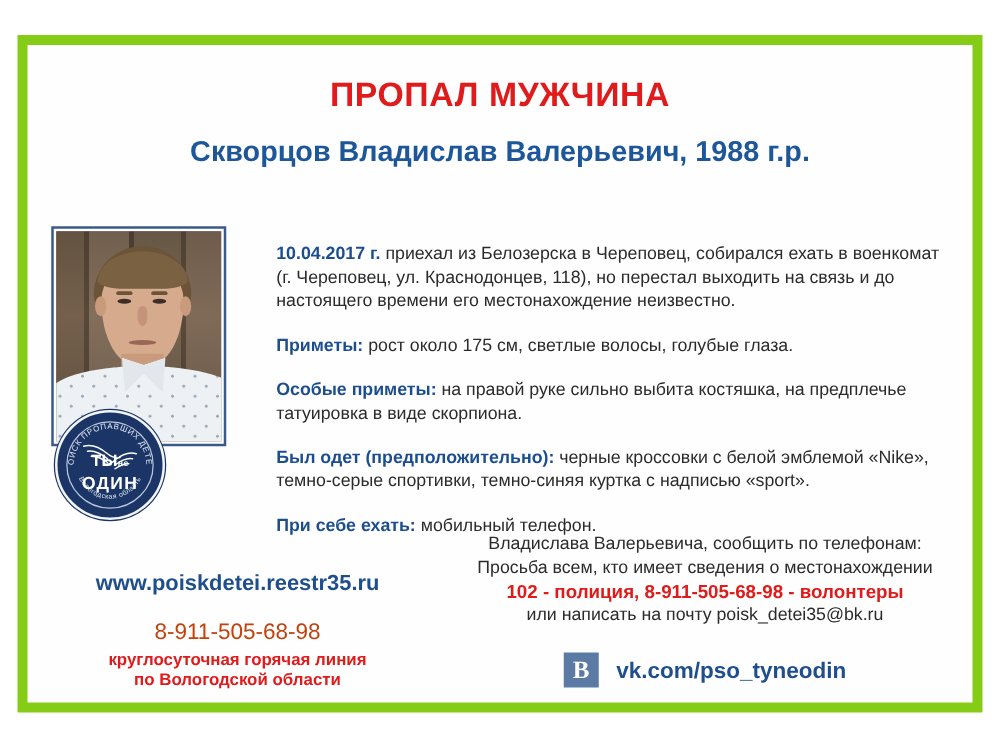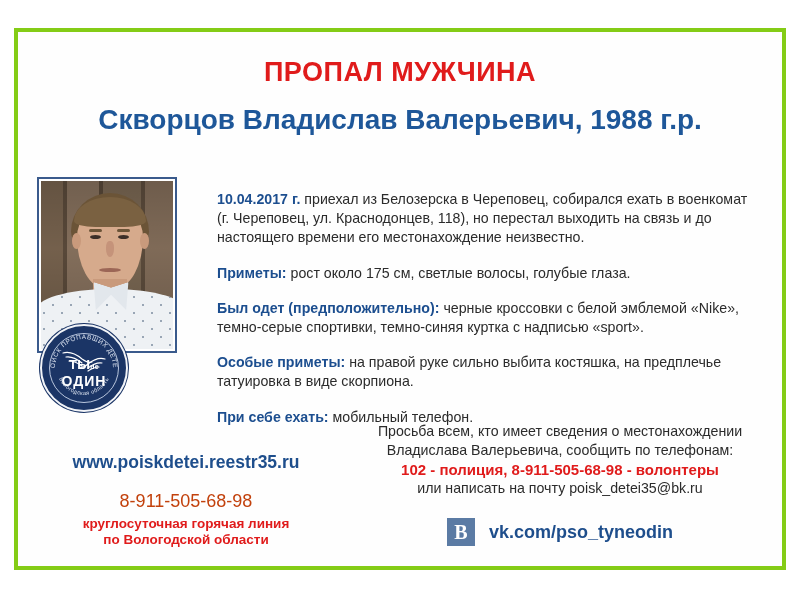--- a/index.html
+++ b/index.html
@@ -16,21 +16,21 @@
   }
 
   
   #poster {
     position: absolute;
     left: 14px;
     top: 28px;
     width: 772px;
     height: 542px;
     background: #fefefe;
-    border: 4px solid #84cc16;
+    border: 8px solid #84cc16;
     box-sizing: border-box;
   }
 
   
   .headline {
     position: absolute;
     left: 0;
     top: 25px;
     width: 100%;
     text-align: center;
@@ -39,21 +39,21 @@
     font-weight: bold;
     letter-spacing: 0.5px;
   }
   .subhead {
     position: absolute;
     left: 0;
     top: 72px;
     width: 100%;
     text-align: center;
     color: #1e5799;
-    font-size: 28px;
+    font-size: 23px;
     font-weight: bold;
   }
 
   
   #photo-frame {
     position: absolute;
     left: 19px;
     top: 145px;
     width: 140px;
     height: 176px;
@@ -335,35 +335,35 @@
     </svg>
     <div class="ctr">
       <span>ТЫ</span><span class="sm">не</span>
       <span class="odin">ОДИН</span>
     </div>
   </div>
 
   <div id="body-text">
     <p><span class="dt">10.04.2017 г.</span><span> приехал из Белозерска в Череповец, собирался ехать в военкомат (г. Череповец, ул. Краснодонцев, 118), но перестал выходить на связь и до настоящего времени его местонахождение неизвестно.</span></p>
     <p><b>Приметы:</b><span> рост около 175 см, светлые волосы, голубые глаза.</span></p>
+    <p><b>Особые приметы:</b><span> на правой руке сильно выбита костяшка, на предплечье татуировка в виде скорпиона.</span></p>
     <p><b>Был одет (предположительно):</b><span> черные кроссовки с белой эмблемой «Nike», темно-серые спортивки, темно-синяя куртка с надписью «sport».</span></p>
-    <p><b>Особые приметы:</b><span> на правой руке сильно выбита костяшка, на предплечье татуировка в виде скорпиона.</span></p>
     <p><b>При себе ехать:</b><span> мобильный телефон.</span></p>
   </div>
 
   <div id="site">www.poiskdetei.reestr35.ru</div>
   <div id="hotline-num">8-911-505-68-98</div>
   <div id="hotline-label">
     <span>круглосуточная горячая линия</span><br>
     <span>по Вологодской области</span>
   </div>
 
   <div id="appeal">
+    <div>Владислава Валерьевича, сообщить по телефонам:</div>
     <div>Просьба всем, кто имеет сведения о местонахождении</div>
-    <div>Владислава Валерьевича, сообщить по телефонам:</div>
     <div class="phones">102 - полиция, 8-911-505-68-98 - волонтеры</div>
     <div>или написать на почту poisk_detei35@bk.ru</div>
   </div>
 
   <div id="vk-row">
     <div id="vk-icon">В</div>
     <div id="vk-link">vk.com/pso_tyneodin</div>
   </div>
 
 </div>

